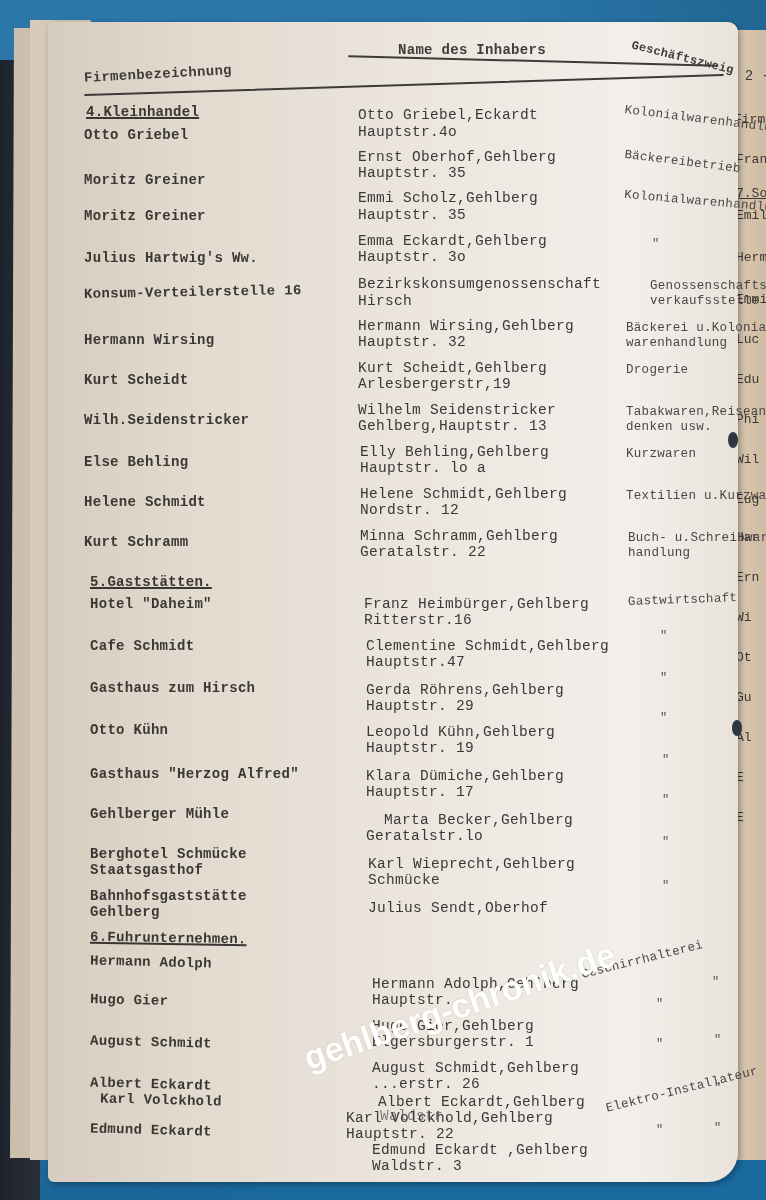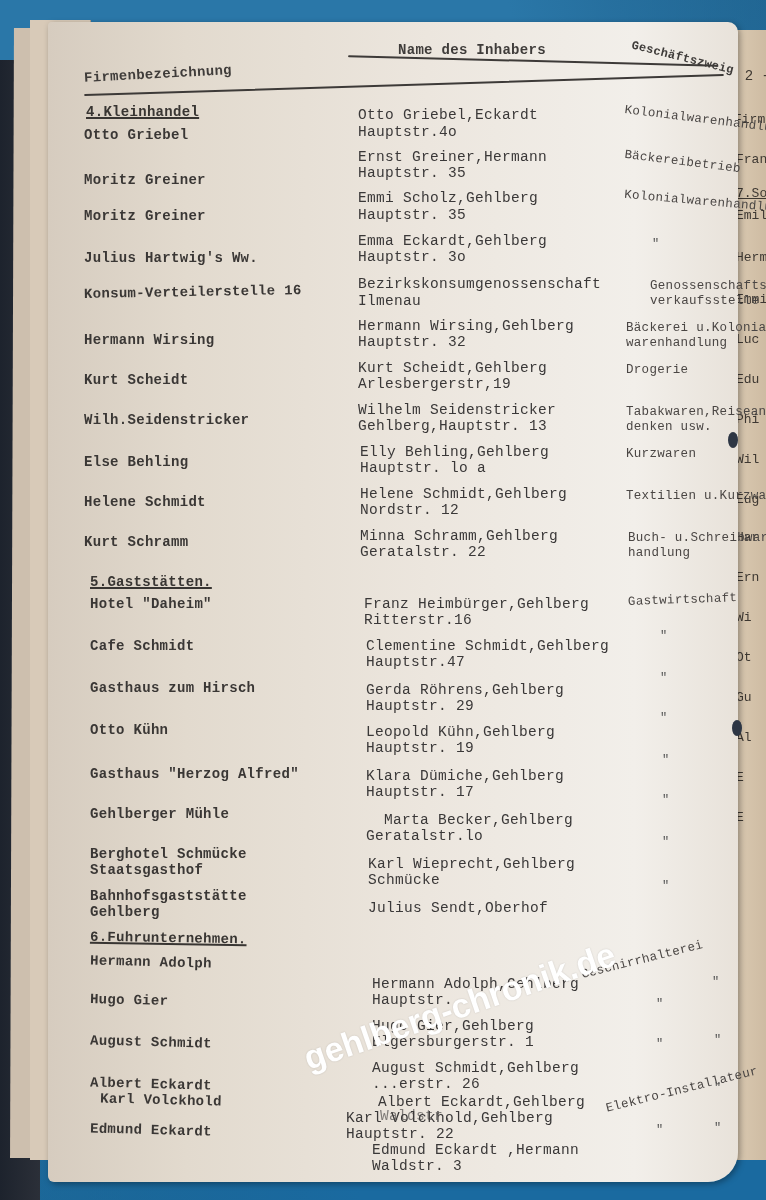--- a/index.html
+++ b/index.html
@@ -108,21 +108,21 @@
 
   <div>
     <span class="text firm" style="left:36px;top:105px">Otto Griebel</span>
     <span class="text owner" style="left:310px;top:85px">Otto Griebel,Eckardt</span>
     <span class="text owner" style="left:310px;top:102px">Hauptstr.4o</span>
     <span class="text branch" style="left:576px;top:90px;transform:rotate(7deg)">Kolonialwarenhandlung</span>
   </div>
 
   <div>
     <span class="text firm" style="left:36px;top:150px">Moritz Greiner</span>
-    <span class="text owner" style="left:310px;top:127px">Ernst Greiner,Hermann</span>
+    <span class="text owner" style="left:310px;top:127px">Ernst Oberhof,Gehlberg</span>
     <span class="text owner" style="left:310px;top:143px">Hauptstr. 35</span>
     <span class="text branch" style="left:576px;top:132px;transform:rotate(7deg)">Bäckereibetrieb</span>
   </div>
 
   <div>
     <span class="text firm" style="left:36px;top:186px">Moritz Greiner</span>
     <span class="text owner" style="left:310px;top:168px">Emmi Scholz,Gehlberg</span>
     <span class="text owner" style="left:310px;top:185px">Hauptstr. 35</span>
     <span class="text branch" style="left:576px;top:172px;transform:rotate(5deg)">Kolonialwarenhandlung</span>
   </div>
@@ -130,21 +130,21 @@
   <div>
     <span class="text firm" style="left:36px;top:228px">Julius Hartwig's Ww.</span>
     <span class="text owner" style="left:310px;top:211px">Emma Eckardt,Gehlberg</span>
     <span class="text owner" style="left:310px;top:227px">Hauptstr. 3o</span>
     <span class="text ditto" style="left:604px;top:214px">"</span>
   </div>
 
   <div>
     <span class="text firm" style="left:36px;top:262px;transform:rotate(-1deg)">Konsum-Verteilerstelle 16</span>
     <span class="text owner" style="left:310px;top:254px">Bezirkskonsumgenossenschaft</span>
-    <span class="text owner" style="left:310px;top:271px">Ilmenau</span>
+    <span class="text owner" style="left:310px;top:271px">Hirsch</span>
     <span class="text branch" style="left:602px;top:256px">Genossenschafts-</span>
     <span class="text branch" style="left:602px;top:271px">verkaufsstelle</span>
   </div>
 
   <div>
     <span class="text firm" style="left:36px;top:310px">Hermann Wirsing</span>
     <span class="text owner" style="left:310px;top:296px">Hermann Wirsing,Gehlberg</span>
     <span class="text owner" style="left:310px;top:312px">Hauptstr. 32</span>
     <span class="text branch" style="left:578px;top:298px">Bäckerei u.Kolonial-</span>
     <span class="text branch" style="left:578px;top:313px">warenhandlung</span>
@@ -274,21 +274,21 @@
     <span class="text firm" style="left:52px;top:1070px;transform:rotate(1.5deg)">Karl Volckhold</span>
     <span class="text owner" style="left:330px;top:1072px">Albert Eckardt,Gehlberg</span>
     <span class="text owner" style="left:332px;top:1086px;opacity:0.6">Waldstr.</span>
     <span class="text owner" style="left:298px;top:1088px">Karl Volckhold,Gehlberg</span>
     <span class="text owner" style="left:298px;top:1104px">Hauptstr. 22</span>
     <span class="text branch" style="left:556px;top:1060px;transform:rotate(-14deg)">Elektro-Installateur</span>
   </div>
 
   <div>
     <span class="text firm" style="left:42px;top:1100px;transform:rotate(1.5deg)">Edmund Eckardt</span>
-    <span class="text owner" style="left:324px;top:1120px">Edmund Eckardt ,Hermann</span>
+    <span class="text owner" style="left:324px;top:1120px">Edmund Eckardt ,Gehlberg</span>
     <span class="text owner" style="left:324px;top:1136px">Waldstr. 3</span>
     <span class="text ditto" style="left:608px;top:1100px">"</span>
   </div>
 
   <span class="text ditto" style="left:664px;top:952px">"</span>
   <span class="text ditto" style="left:666px;top:1010px">"</span>
   <span class="text ditto" style="left:666px;top:1058px">"</span>
   <span class="text ditto" style="left:666px;top:1098px">"</span>
 </div>
 

